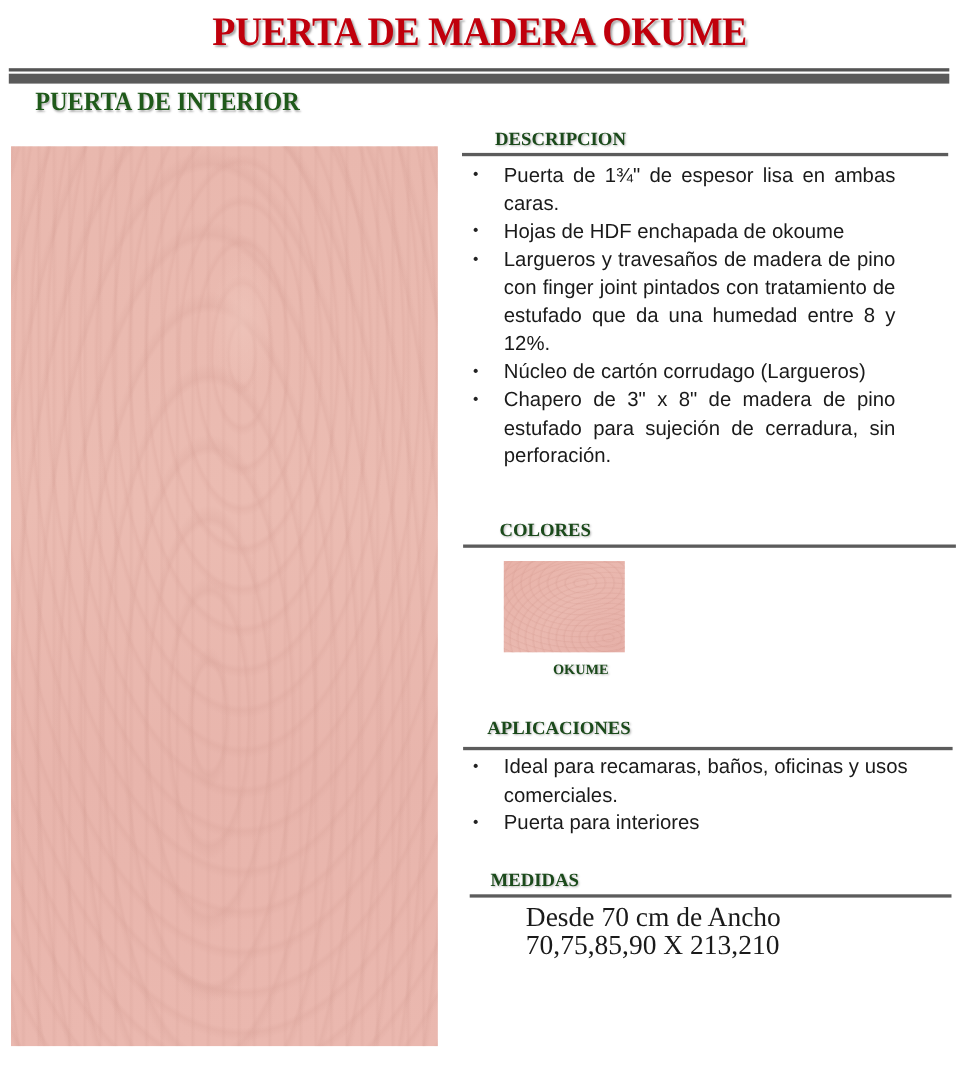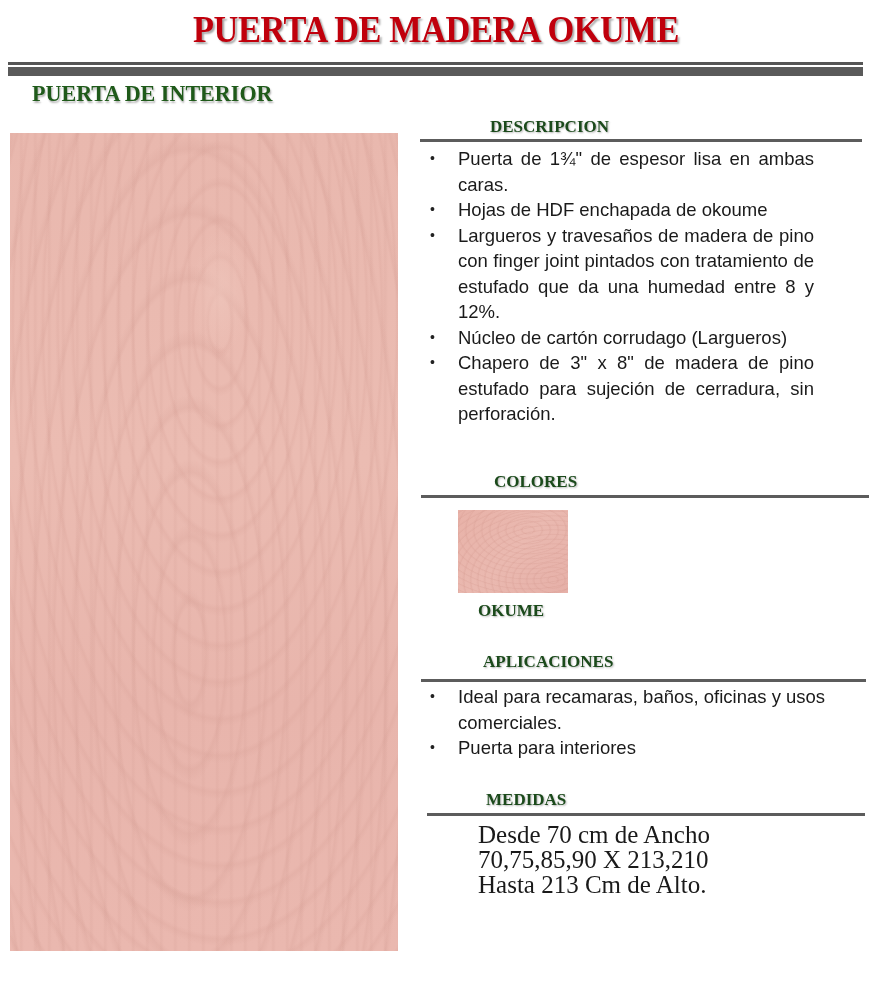--- a/index.html
+++ b/index.html
@@ -28,43 +28,42 @@
       radial-gradient(ellipse 40px 90px at 210px 160px, rgba(240,200,190,0.6), rgba(0,0,0,0) 70%),
       repeating-radial-gradient(ellipse 90px 220px at 210px 190px, rgba(255,225,215,0.0) 0px, rgba(255,225,215,0.0) 10px, rgba(215,160,150,0.25) 12px, rgba(255,225,215,0.0) 15px),
       repeating-radial-gradient(ellipse 130px 420px at 180px 520px, rgba(255,225,215,0.0) 0px, rgba(255,225,215,0.0) 14px, rgba(210,155,145,0.22) 16px, rgba(255,225,215,0.0) 20px),
       repeating-linear-gradient(90deg, rgba(255,230,220,0.0) 0px, rgba(255,230,220,0.0) 9px, rgba(205,150,140,0.16) 11px, rgba(255,230,220,0.0) 14px),
       linear-gradient(180deg, #e9b8ae 0%, #ebbcb2 40%, #e8b5ac 70%, #eab8af 100%);
   }
 
   .section-heading {
     position: absolute; font-weight: bold; font-size: 17px; color: #1b4a1b;
     text-shadow: 1px 1px 2px rgba(0,0,0,0.3);
-    margin-left: 40px;
   }
   .section-rule { position: absolute; height: 3px; background: #5c5c5c; }
 
   .bullets {
     position: absolute; margin: 0; padding: 0; list-style: none;
     font-family: "Liberation Sans", sans-serif; font-size: 18.5px; line-height: 25.5px; color: #1a1a1a;
   }
   .bullets li { position: relative; padding-left: 34px; text-align: justify; }
   .bullets li::before {
     content: "•"; position: absolute; left: 6px; top: 0; font-size: 14px; color: #222;
   }
 
   .swatch {
     position: absolute; left: 458px; top: 510px; width: 110px; height: 83px;
     background:
       repeating-radial-gradient(ellipse 40px 25px at 70px 20px, rgba(255,225,215,0) 0px, rgba(255,225,215,0) 5px, rgba(210,150,140,0.25) 6px, rgba(255,225,215,0) 8px),
       repeating-radial-gradient(ellipse 30px 20px at 95px 70px, rgba(255,225,215,0) 0px, rgba(255,225,215,0) 4px, rgba(210,150,140,0.25) 5px, rgba(255,225,215,0) 7px),
       linear-gradient(135deg, #e8b2a8, #eab9b0 50%, #e6b0a8);
   }
   .swatch-label {
-    position: absolute; left: 458px; top: 601px; width: 106px; text-align: center;
-    font-weight: bold; font-size: 17px; color: #1b4a1b;
+    position: absolute; left: 475px; top: 601px; width: 106px; text-align: center;
+    font-weight: bold; font-size: 13px; color: #1b4a1b;
     text-shadow: 1px 1px 2px rgba(0,0,0,0.3);
   }
 
   .medidas {
     position: absolute; left: 478px; top: 822px;
     font-family: "Liberation Serif", serif; font-size: 25px; line-height: 25px; color: #1a1a1a;
   }
   .medidas div { white-space: nowrap; }
 </style>
 </head>
@@ -98,14 +97,13 @@
 <ul class="bullets" style="left:424px; top:684px; width:410px;">
   <li style="text-align:left;">Ideal para recamaras, baños, oficinas y usos comerciales.</li>
   <li style="text-align:left;">Puerta para interiores</li>
 </ul>
 
 <div class="section-heading" style="left:446px; top:790px;">MEDIDAS</div>
 <div class="section-rule" style="left:427px; top:813px; width:438px;"></div>
 <div class="medidas">
   <div>Desde 70 cm de Ancho</div>
   <div>70,75,85,90 X 213,210</div>
-  <div>Hasta 213 Cm de Alto.</div>
 </div>
 
 </body></html>

